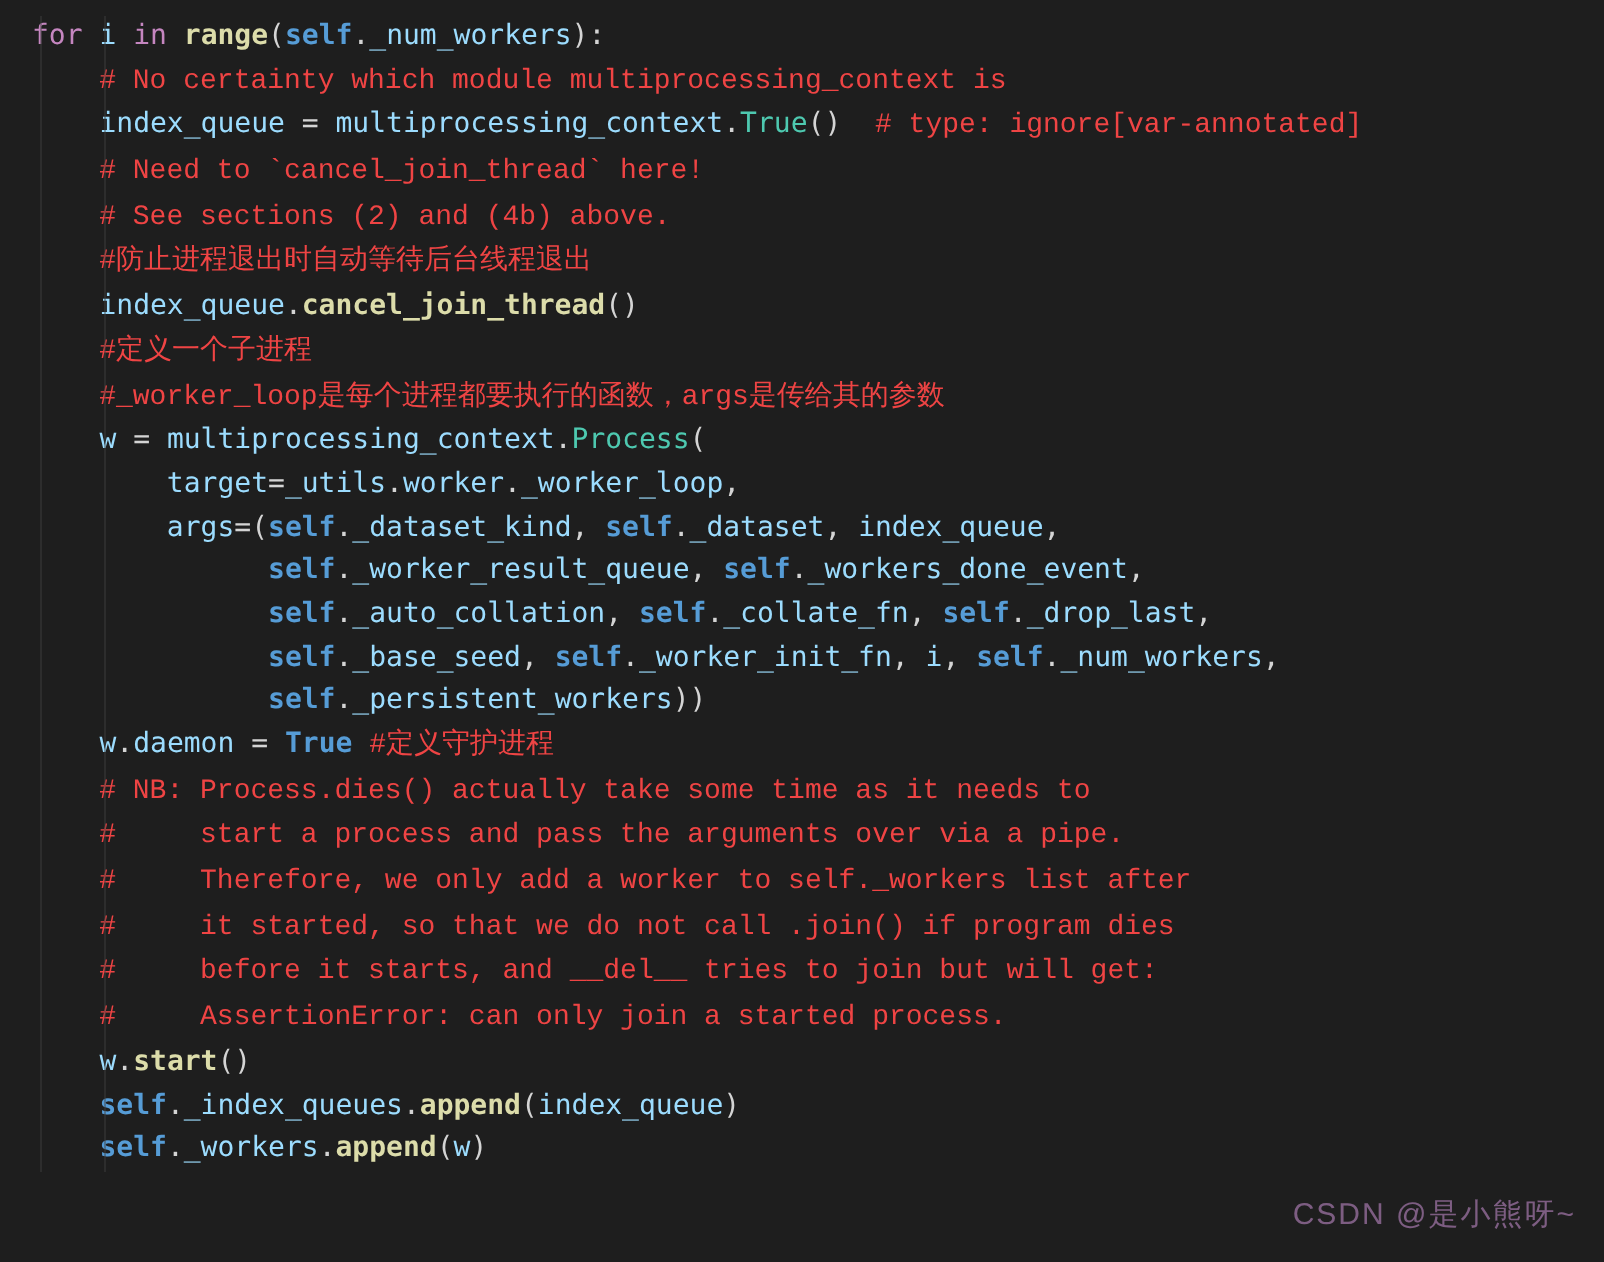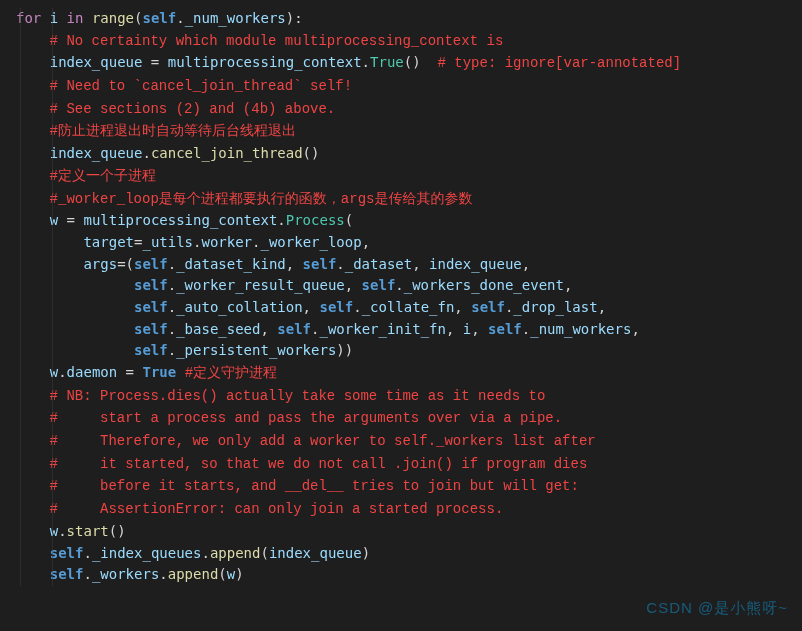--- a/index.html
+++ b/index.html
@@ -13,29 +13,29 @@
     width: 802px;
     height: 631px;
     box-sizing: border-box;
     position: relative;
     overflow: hidden;
   }
   pre { margin: 0; white-space: pre; }
   .kw   { color: #c586c0; text-align: right; }   
   .ctrlvar{ color: #569cd6; font-weight: bold; } 
   .var  { color: #9cdcfe; }   
-  .func { color: #dcdcaa; }   
+  .func { color: #dcdcaa; font-weight: bold; }   
   .cls  { color: #4ec9b0; }   
   .com  { color: #ef4444; font-family: Liberation Mono, monospace; }   
   .pun  { color: #d4d4d4; }
   .watermark {
     position: absolute;
     right: 14px;
     bottom: 12px;
-    color: #0ea5e9;
+    color: #f0abfc;
     opacity: 0.45;
     font-family: sans-serif;
     font-size: 15px;
     letter-spacing: 1px;
   }
   
   .code-wrap { position: relative; }
   .guides { position: absolute; top: 0; left: 0; height: 100%; pointer-events: none; }
   .guide { position: absolute; top: 0; bottom: 0; width: 1px; background: #404040; opacity: 0.45; }
   .g1 { left: 4px; }
@@ -45,21 +45,21 @@
 <body>
 
 <div class="code-wrap">
   <div class="guides">
     <div class="guide g1"></div>
     <div class="guide g2"></div>
   </div>
 <pre><span class="kw">for</span><span class="var"> i </span><span class="kw">in</span><span> </span><span class="func">range</span><span class="pun">(</span><span class="ctrlvar">self</span><span class="pun">.</span><span class="var">_num_workers</span><span class="pun">):</span>
 <span class="com">    # No certainty which module multiprocessing_context is</span>
 <span class="var">    index_queue</span><span class="pun"> = </span><span class="var">multiprocessing_context</span><span class="pun">.</span><span class="cls">True</span><span class="pun">()  </span><span class="com"># type: ignore[var-annotated]</span>
-<span class="com">    # Need to `cancel_join_thread` self!</span>
+<span class="com">    # Need to `cancel_join_thread` here!</span>
 <span class="com">    # See sections (2) and (4b) above.</span>
 <span class="com">    #防止进程退出时自动等待后台线程退出</span>
 <span class="var">    index_queue</span><span class="pun">.</span><span class="func">cancel_join_thread</span><span class="pun">()</span>
 <span class="com">    #定义一个子进程</span>
 <span class="com">    #_worker_loop是每个进程都要执行的函数，args是传给其的参数</span>
 <span class="var">    w</span><span class="pun"> = </span><span class="var">multiprocessing_context</span><span class="pun">.</span><span class="cls">Process</span><span class="pun">(</span>
 <span class="var">        target</span><span class="pun">=</span><span class="var">_utils</span><span class="pun">.</span><span class="var">worker</span><span class="pun">.</span><span class="var">_worker_loop</span><span class="pun">,</span>
 <span class="var">        args</span><span class="pun">=(</span><span class="ctrlvar">self</span><span class="pun">.</span><span class="var">_dataset_kind</span><span class="pun">, </span><span class="ctrlvar">self</span><span class="pun">.</span><span class="var">_dataset</span><span class="pun">, </span><span class="var">index_queue</span><span class="pun">,</span>
 <span>              </span><span class="ctrlvar">self</span><span class="pun">.</span><span class="var">_worker_result_queue</span><span class="pun">, </span><span class="ctrlvar">self</span><span class="pun">.</span><span class="var">_workers_done_event</span><span class="pun">,</span>
 <span>              </span><span class="ctrlvar">self</span><span class="pun">.</span><span class="var">_auto_collation</span><span class="pun">, </span><span class="ctrlvar">self</span><span class="pun">.</span><span class="var">_collate_fn</span><span class="pun">, </span><span class="ctrlvar">self</span><span class="pun">.</span><span class="var">_drop_last</span><span class="pun">,</span>

